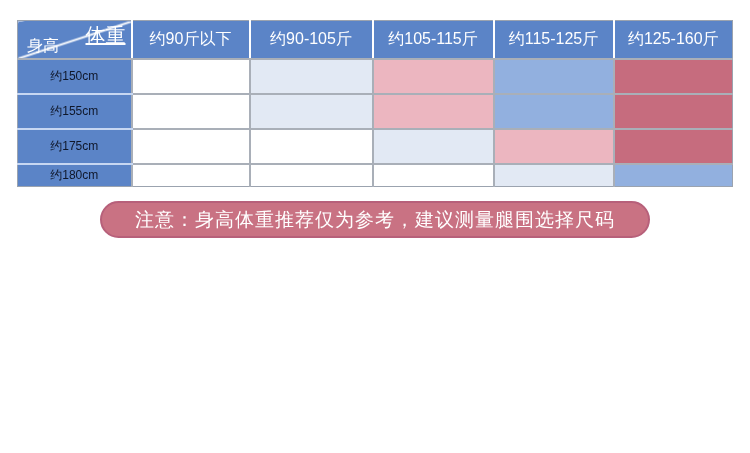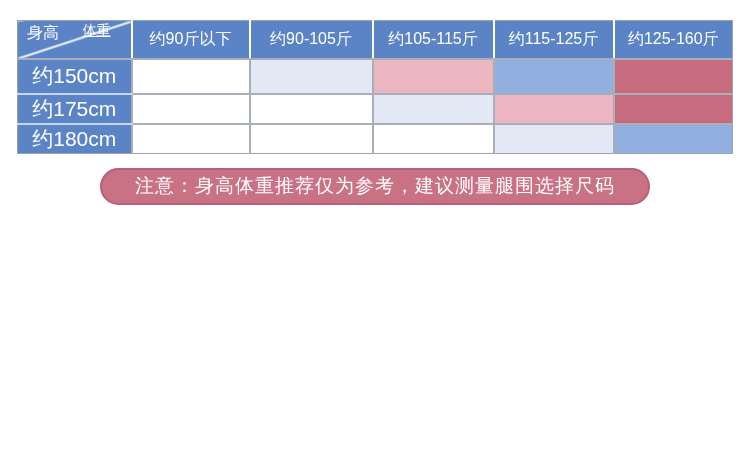--- a/index.html
+++ b/index.html
@@ -52,33 +52,33 @@
     background-color: var(--header-blue);
     background-image: linear-gradient(to bottom right,
       transparent calc(50% - 1.5px),
       rgba(255,255,255,0.95) calc(50% - 0.5px),
       rgba(255,255,255,0.95) calc(50% + 0.5px),
       transparent calc(50% + 1.5px));
     border-bottom: 2px solid var(--gridline);
     position: relative;
   }
   td.corner .corner-weight {
-    position: absolute; top: 1px; right: 20px;
-    color: #ffffff; font-size: 14px; text-decoration: underline;
+    position: absolute; top: 1px; right: 5px;
+    color: #ffffff; font-size: 20px; text-decoration: underline;
   }
   td.corner .corner-height {
-    position: absolute; bottom: 14px; left: 9px;
+    position: absolute; bottom: 1px; left: 9px;
     color: #ffffff; font-size: 16px;
   }
 
   
   td.h-hdr {
     background: var(--header-blue);
-    color: #ffffff;
-    font-size: 21px;
+    color: #0f172a;
+    font-size: 12px;
     border-right: 2px solid var(--gridline);
     border-bottom: 2px solid #C7D7F2;
   }
   tr:last-child td.h-hdr { border-bottom: none; }
 
   
   td.cell {
     border-right: 2px solid var(--gridline);
     border-bottom: 2px solid var(--gridline);
     font-size: 30px;
@@ -132,25 +132,33 @@
 
     <tr style="height:35px">
       <td class="h-hdr">约150cm</td>
       <td class="cell" style="background: rgb(255, 255, 255);"></td>
       <td class="cell" style="background: rgb(226, 233, 244);"></td>
       <td class="cell" style="background: rgb(236, 182, 192);"></td>
       <td class="cell" style="background: rgb(146, 176, 223);"></td>
       <td class="cell" style="background: rgb(198, 108, 126);"></td>
     </tr>
 
+    <tr style="height:35px">
+      <td class="h-hdr">约155cm</td>
+      <td class="cell" style="background: rgb(255, 255, 255);"></td>
+      <td class="cell" style="background: rgb(226, 233, 244);"></td>
+      <td class="cell" style="background: rgb(236, 182, 192);"></td>
+      <td class="cell" style="background: rgb(146, 176, 223);"></td>
+      <td class="cell" style="background: rgb(198, 108, 126);"></td>
+    </tr>
 
 
 
 
-    <tr style="height:25px">
+    <tr style="height:35px">
       <td class="h-hdr">约175cm</td>
       <td class="cell" style="background: rgb(255, 255, 255);"></td>
       <td class="cell" style="background: rgb(255, 255, 255);"></td>
       <td class="cell" style="background: rgb(226, 233, 244);"></td>
       <td class="cell" style="background: rgb(236, 182, 192);"></td>
       <td class="cell" style="background: rgb(198, 108, 126);"></td>
     </tr>
 
     <tr style="height:23px">
       <td class="h-hdr">约180cm</td>

